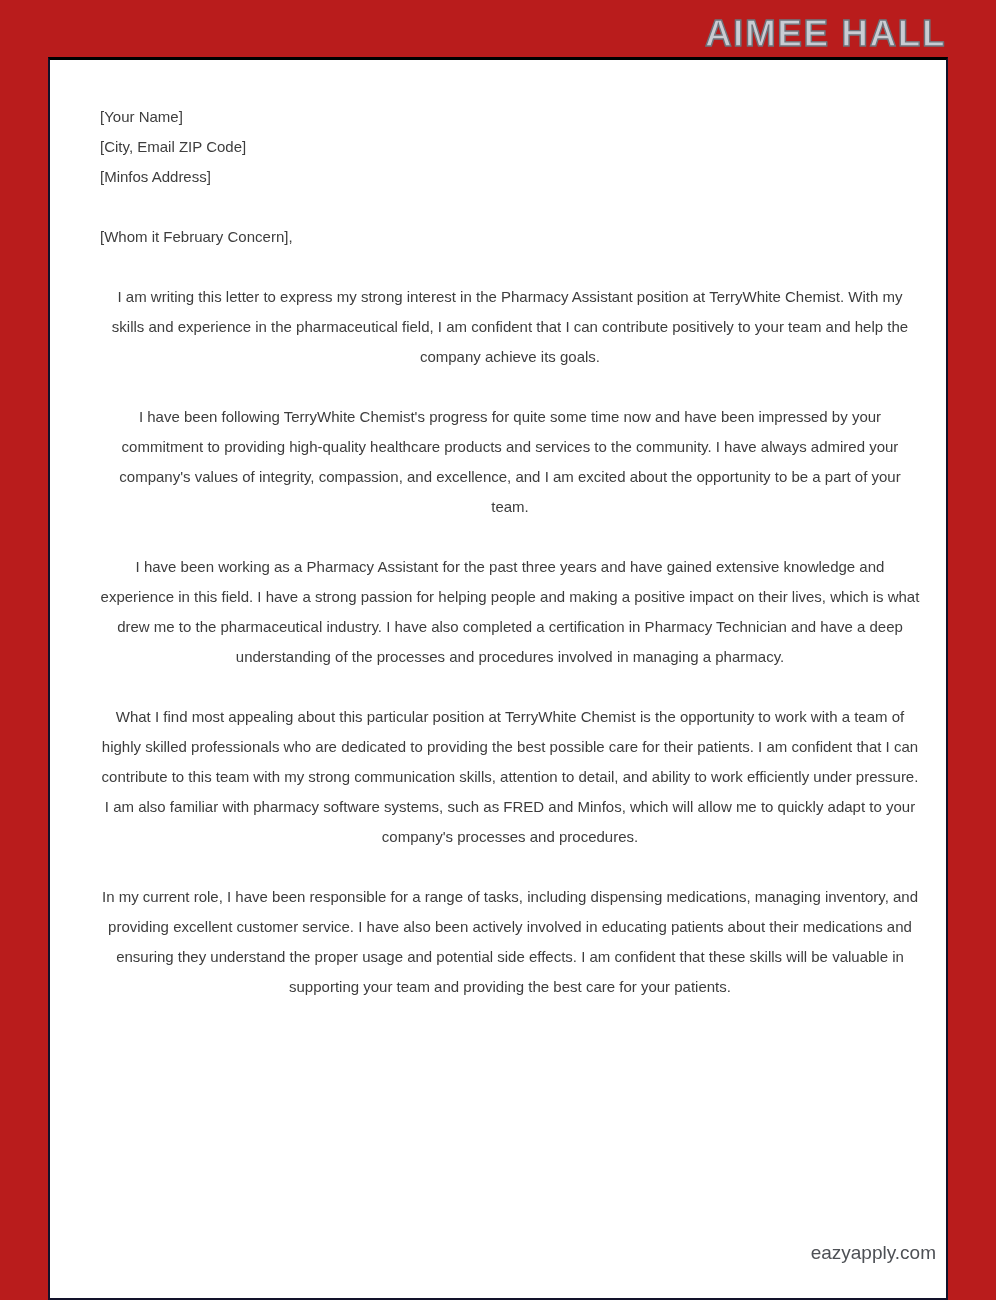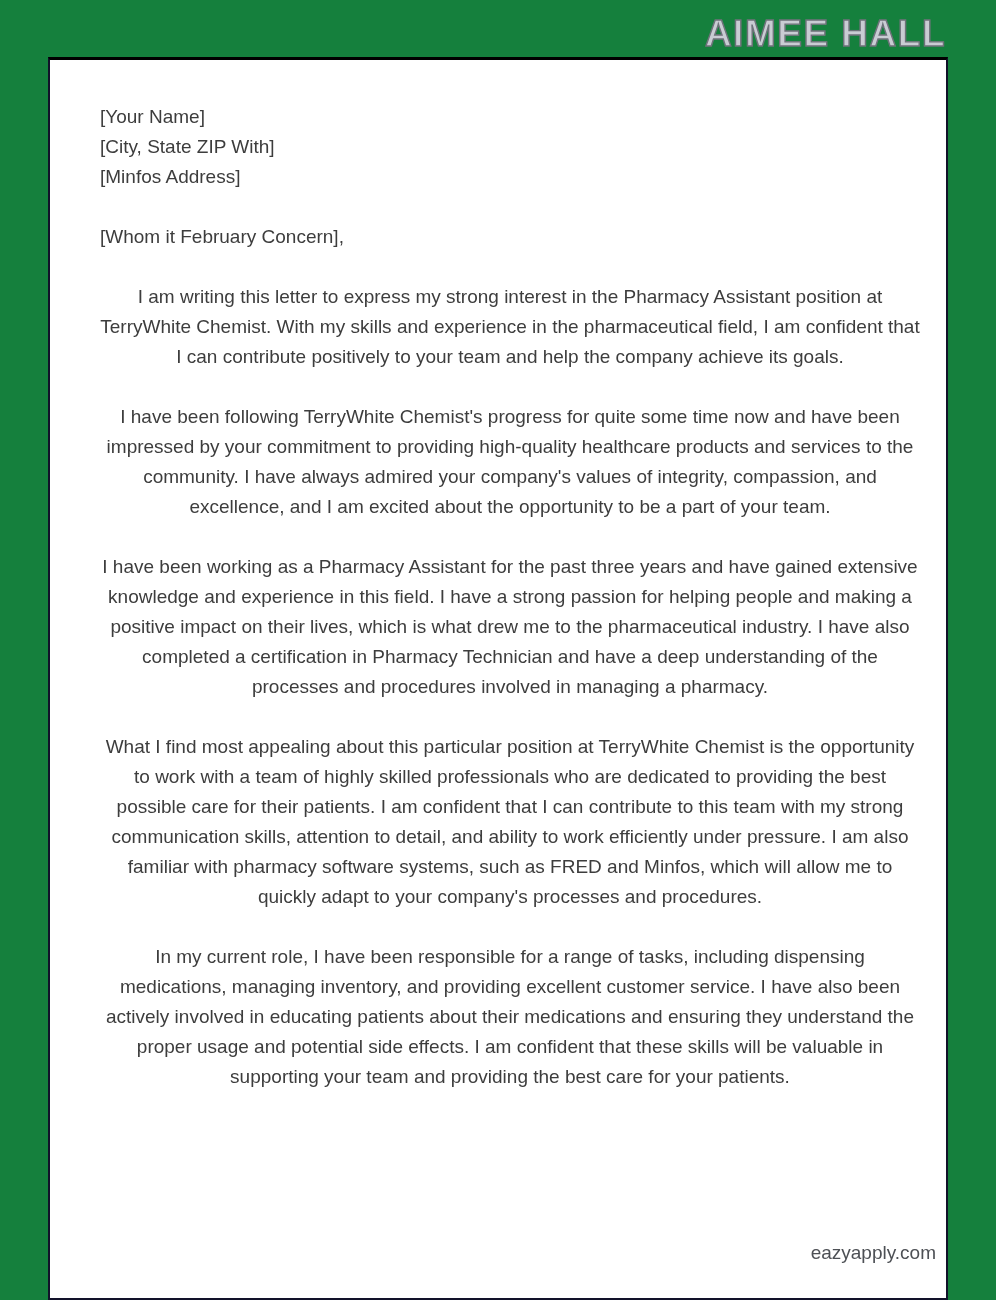--- a/index.html
+++ b/index.html
@@ -5,21 +5,21 @@
   html, body {
     margin: 0;
     padding: 0;
     background: #cdd4f2;
     font-family: "Liberation Sans", sans-serif;
   }
   .frame {
     position: relative;
     width: 996px;
     height: 1300px;
-    background: #15803d;
+    background: #b91c1c;
     box-sizing: border-box;
     padding-top: 10px;
     overflow: hidden;
   }
   .header-band {
     width: 900px;
     height: 47px;
     margin: 0 auto;
     position: relative;
     display: flex;
@@ -44,21 +44,21 @@
     margin: 0 auto;
     background: #ffffff;
     border: 2px solid #12122a;
     border-top: 3px solid #000000;
     box-sizing: border-box;
     overflow: hidden;
   }
   .letter {
     padding: 42px 26px 0 50px;
     color: #3d3d3d;
-    font-size: 19px;
+    font-size: 15px;
     line-height: 30px;
   }
   .sender-block p,
   .salutation,
   .para {
     margin: 0 0 0 0;
   }
   .sender-block {
     margin-bottom: 30px;
   }
@@ -86,21 +86,21 @@
 
   <div class="header-band">
     <div class="brand-title">AIMEE HALL</div>
   </div>
 
   <div class="page">
     <div class="letter">
 
       <div class="sender-block">
         <p>[Your Name]</p>
-        <p>[City, State ZIP With]</p>
+        <p>[City, Email ZIP Code]</p>
         <p>[Minfos Address]</p>
       </div>
 
       <p class="salutation">[Whom it February Concern],</p>
 
       <p class="para">I am writing this letter to express my strong interest in the Pharmacy Assistant position at TerryWhite Chemist. With my skills and experience in the pharmaceutical field, I am confident that I can contribute positively to your team and help the company achieve its goals.</p>
       <p class="para">I have been following TerryWhite Chemist's progress for quite some time now and have been impressed by your commitment to providing high-quality healthcare products and services to the community. I have always admired your company's values of integrity, compassion, and excellence, and I am excited about the opportunity to be a part of your team.</p>
       <p class="para">I have been working as a Pharmacy Assistant for the past three years and have gained extensive knowledge and experience in this field. I have a strong passion for helping people and making a positive impact on their lives, which is what drew me to the pharmaceutical industry. I have also completed a certification in Pharmacy Technician and have a deep understanding of the processes and procedures involved in managing a pharmacy.</p>
       <p class="para">What I find most appealing about this particular position at TerryWhite Chemist is the opportunity to work with a team of highly skilled professionals who are dedicated to providing the best possible care for their patients. I am confident that I can contribute to this team with my strong communication skills, attention to detail, and ability to work efficiently under pressure. I am also familiar with pharmacy software systems, such as FRED and Minfos, which will allow me to quickly adapt to your company's processes and procedures.</p>
       <p class="para">In my current role, I have been responsible for a range of tasks, including dispensing medications, managing inventory, and providing excellent customer service. I have also been actively involved in educating patients about their medications and ensuring they understand the proper usage and potential side effects. I am confident that these skills will be valuable in supporting your team and providing the best care for your patients.</p>

